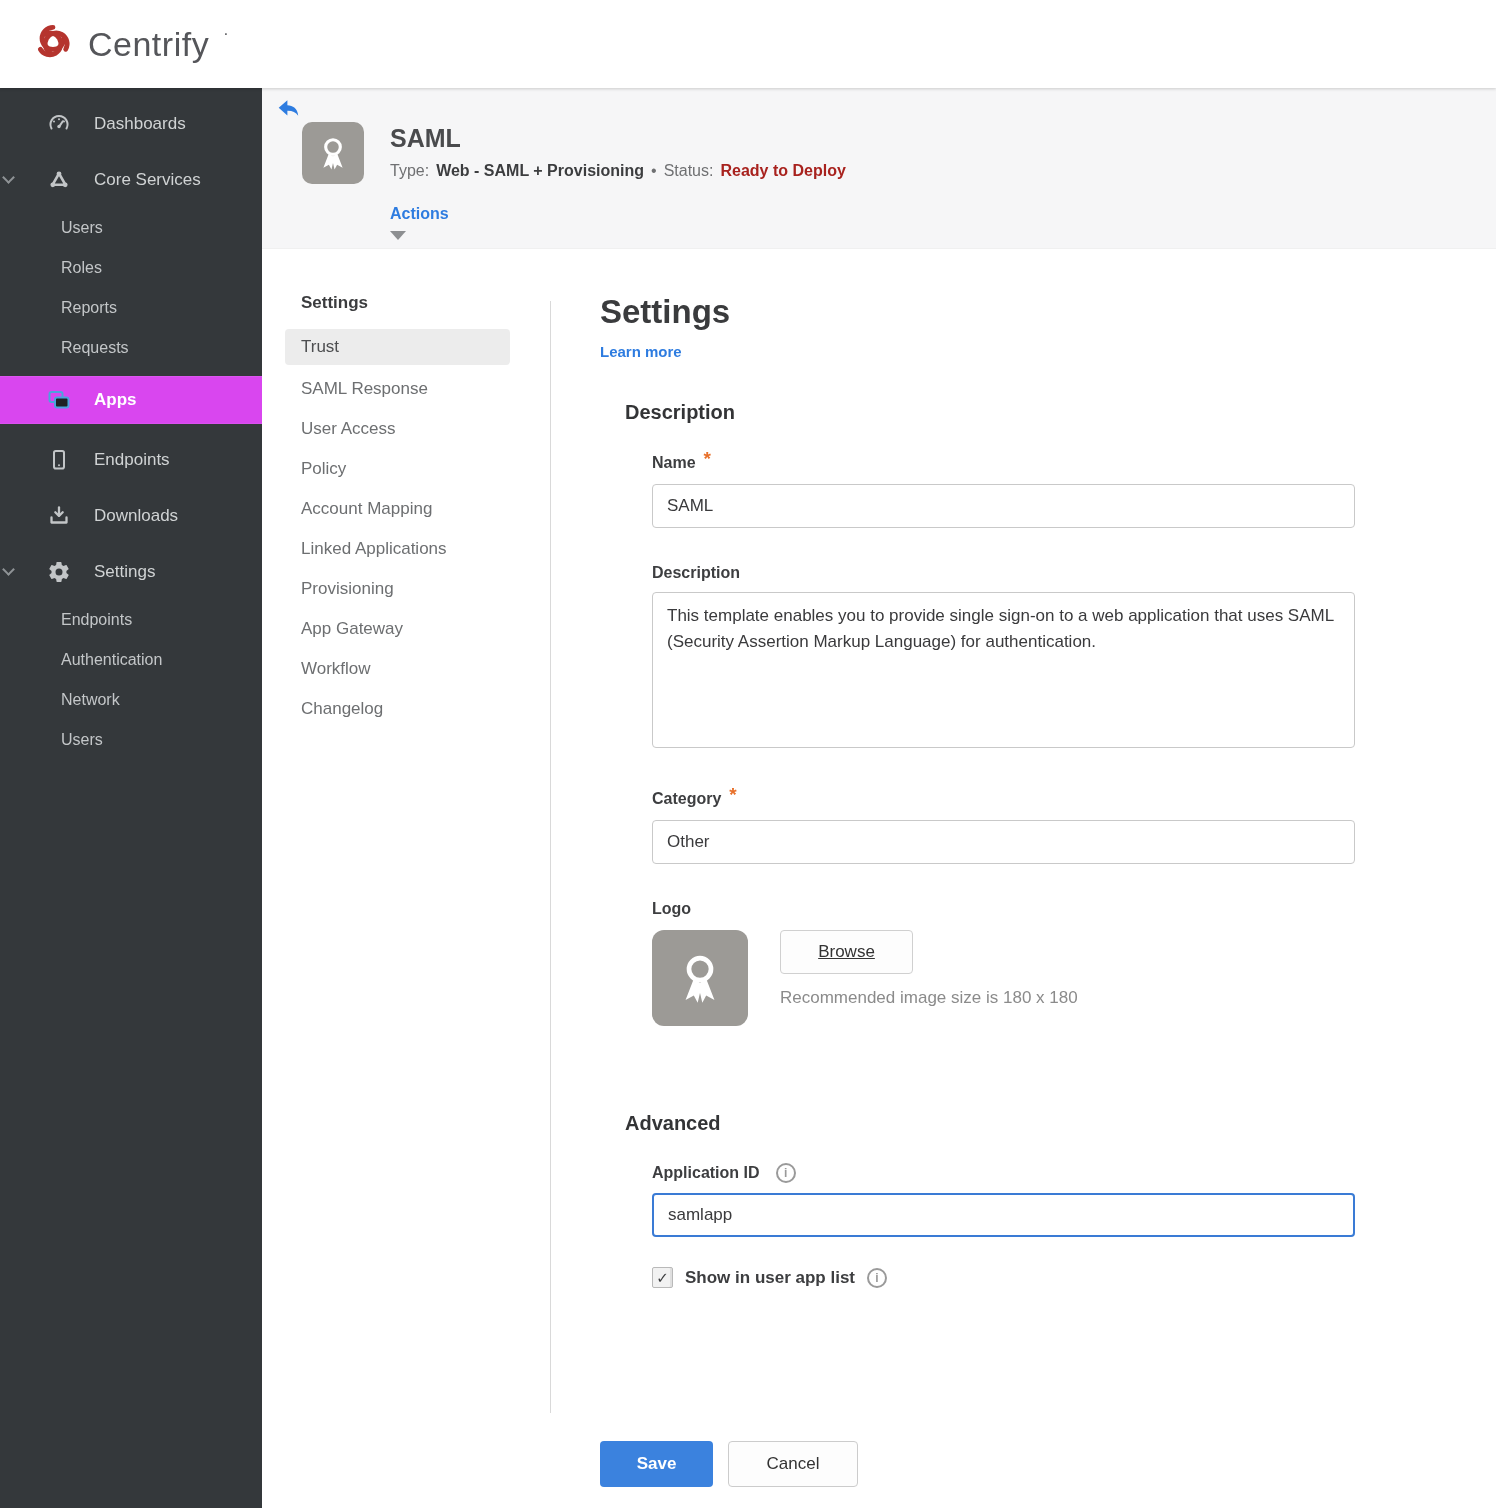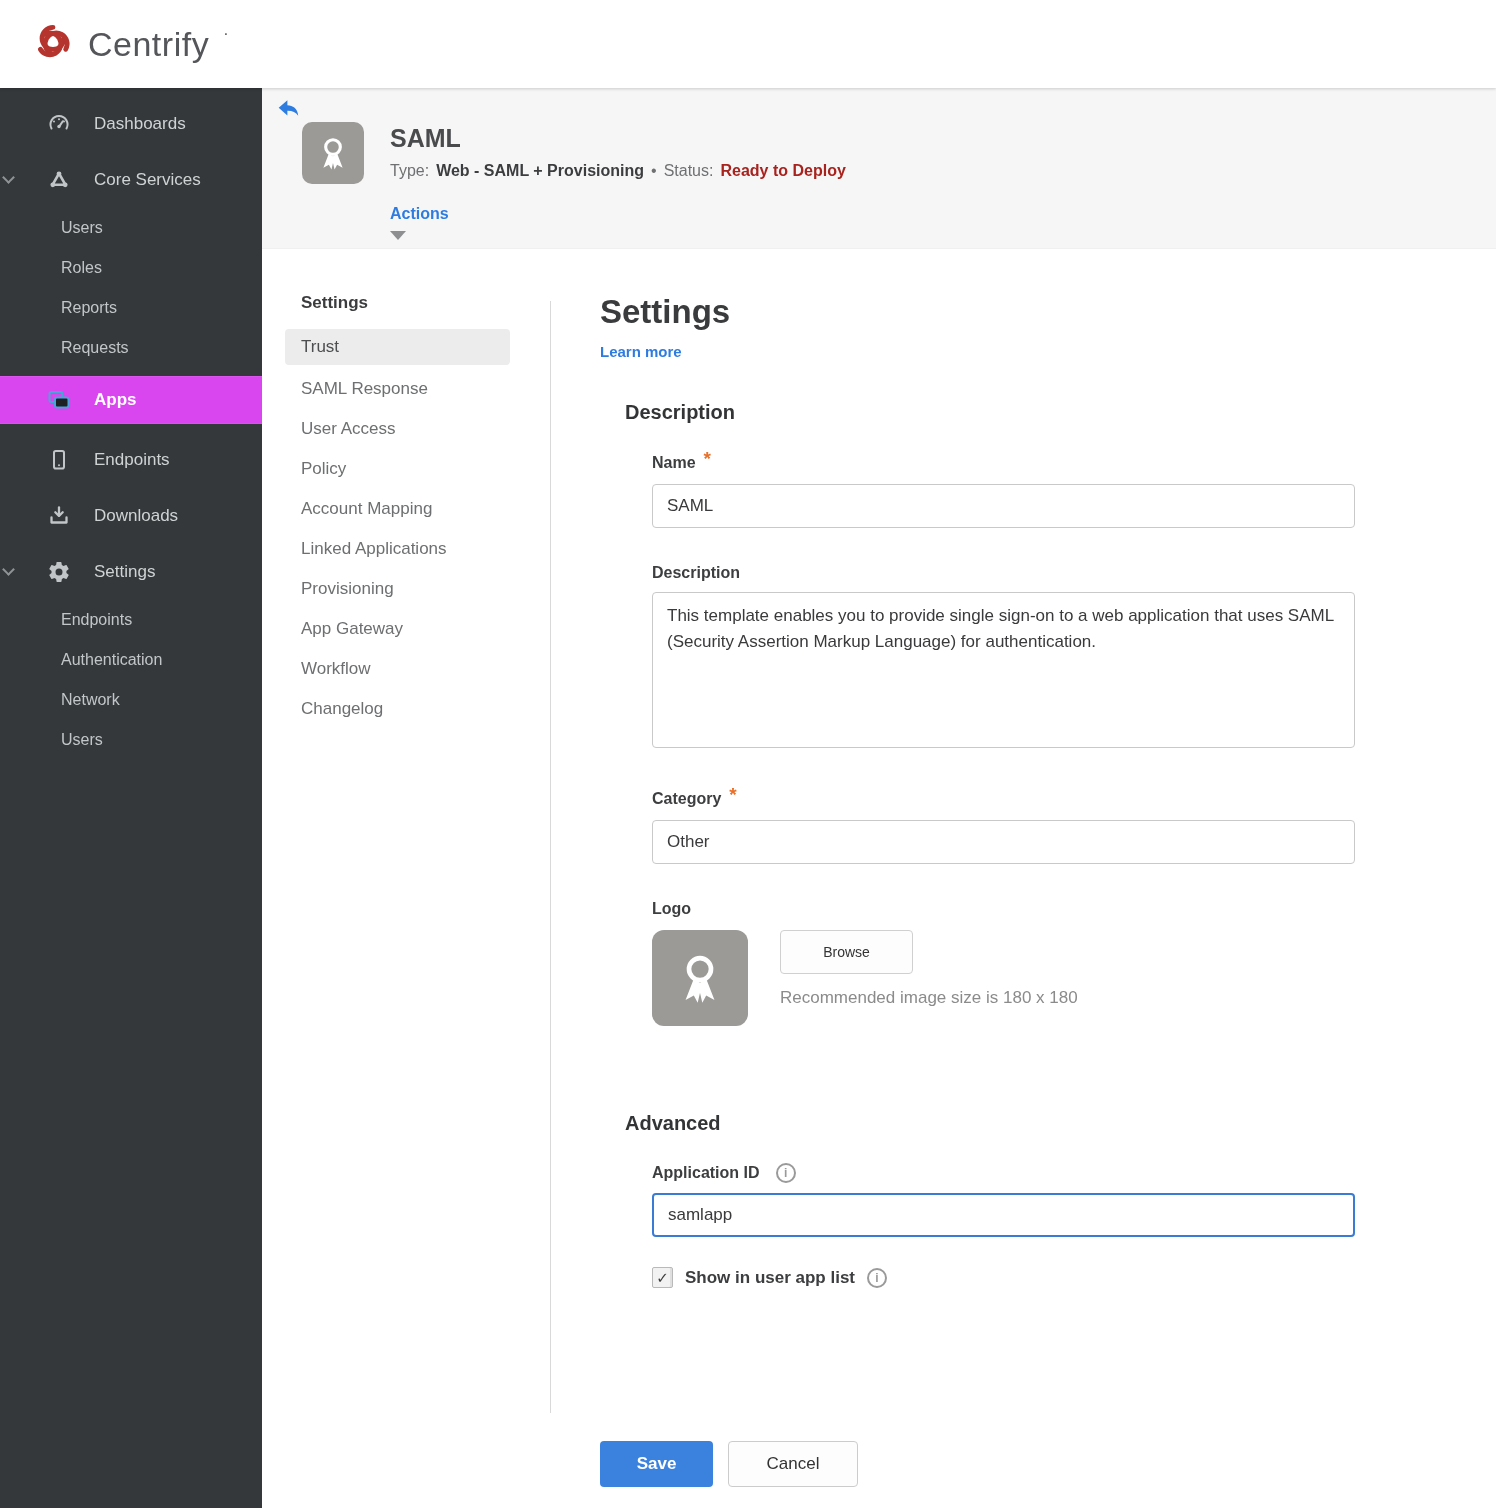--- a/index.html
+++ b/index.html
@@ -101,21 +101,21 @@
   }
   .text-input.focused { border:2px solid #3a7bd5; }
 
   .logo-row { display:flex; margin-top:12px; gap:32px; }
   .logo-preview {
     width:96px; height:96px; background:#9c9a96; border-radius:12px; flex:none;
     display:flex; align-items:center; justify-content:center;
   }
   .browse-btn {
     width:133px; height:44px; background:#fdfdfd; border:1px solid #d0d0d0; border-radius:4px;
-    font-family:inherit; font-size:14px; color:#333; cursor:pointer;
+    font-family:inherit; font-size:17px; color:#333; cursor:pointer;text-decoration:underline;
   }
   .logo-hint { margin-top:14px; font-size:17px; color:#8b8b8b; }
 
   .adv-gap { margin-top:86px; }
 
   .info-icon {
     width:20px; height:20px; border:2px solid #9a9a9a; border-radius:50%;
     color:#9a9a9a; font-size:12px; font-weight:bold; font-style:normal;
     display:inline-flex; align-items:center; justify-content:center; cursor:pointer; flex:none;
   }

